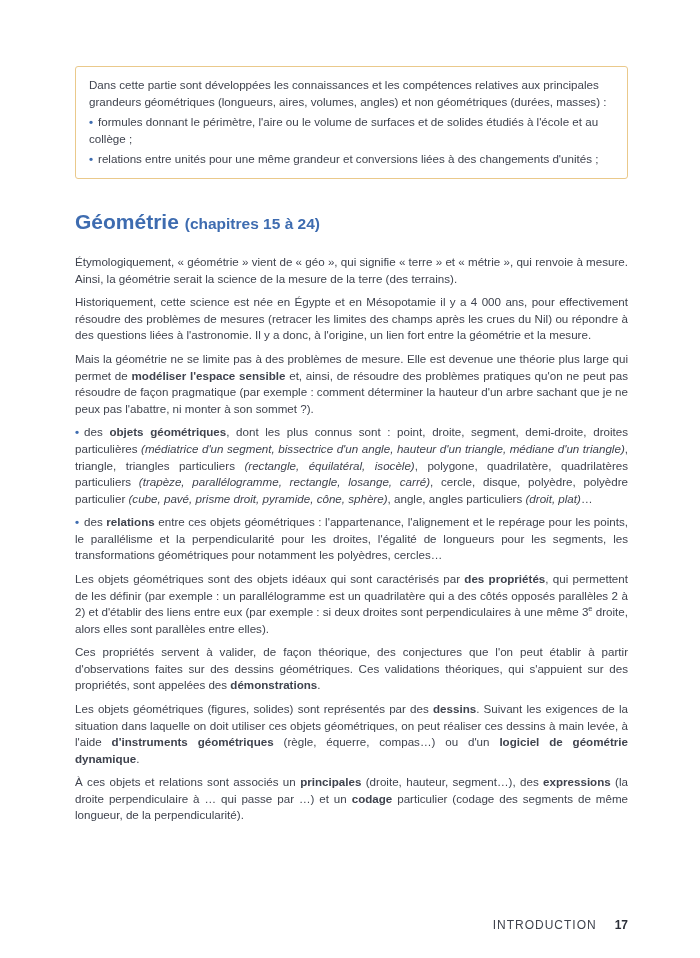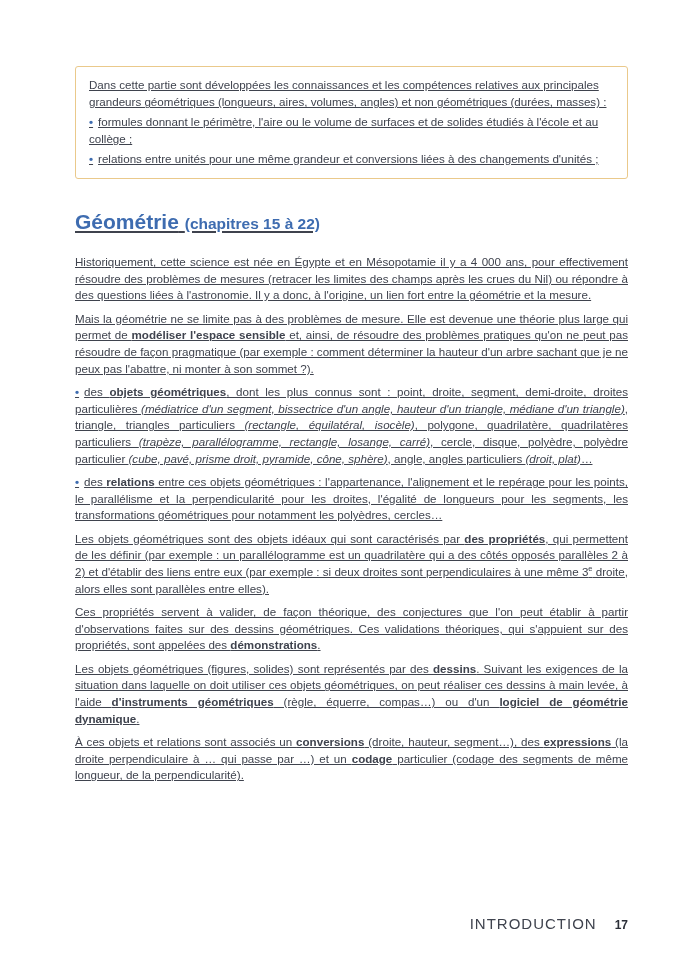--- a/index.html
+++ b/index.html
@@ -8,21 +8,20 @@
     font-family: "Liberation Sans", "DejaVu Sans", sans-serif;
     color: #3f434e;
   }
   .page {
     position: relative;
     width: 700px;
     height: 958px;
     background: #ffffff;
     padding: 66px 72px 0 75px;
     overflow: hidden;
-    text-decoration: underline;
   }
   
   .intro-box {
     border: 1px solid #eac98b;
     border-radius: 3px;
     padding: 9px 13px 11px 13px;
     font-size: 11.6px;
     line-height: 1.5;
     text-align: left;
   }
@@ -55,21 +54,21 @@
   
   .footer {
     position: absolute;
     right: 72px;
     bottom: 26px;
     display: flex;
     align-items: baseline;
     gap: 18px;
   }
   .footer .section-label {
-    font-size: 15px;
+    font-size: 12px;
     letter-spacing: 1px;
     color: #3f434e;
     text-transform: uppercase;
   }
   .footer .page-num {
     font-size: 12px;
     font-weight: bold;
     color: #2b2f38;
     text-align: center;
   }
@@ -78,31 +77,32 @@
 <body>
 
 <div class="page">
 
   <div class="intro-box">
     <p class="lead">Dans cette partie sont développées les connaissances et les compétences relatives aux principales grandeurs géométriques (longueurs, aires, volumes, angles) et non géométriques (durées, masses) :</p>
     <p class="box-bullet"><span class="bullet-dot">•</span><span>formules donnant le périmètre, l'aire ou le volume de surfaces et de solides étudiés à l'école et au collège ;</span></p>
     <p class="box-bullet"><span class="bullet-dot">•</span><span>relations entre unités pour une même grandeur et conversions liées à des changements d'unités ;</span></p>
   </div>
 
-  <h1 class="heading"><span>Géométrie</span> <span class="subtitle">(chapitres 15 à 22)</span></h1>
+  <h1 class="heading"><span>Géométrie</span> <span class="subtitle">(chapitres 15 à 24)</span></h1>
 
   <div class="body-text">
+    <p>Étymologiquement, « géométrie » vient de « géo », qui signifie « terre » et « métrie », qui renvoie à mesure. Ainsi, la géométrie serait la science de la mesure de la terre (des terrains).</p>
     <p>Historiquement, cette science est née en Égypte et en Mésopotamie il y a 4 000 ans, pour effectivement résoudre des problèmes de mesures (retracer les limites des champs après les crues du Nil) ou répondre à des questions liées à l'astronomie. Il y a donc, à l'origine, un lien fort entre la géométrie et la mesure.</p>
     <p>Mais la géométrie ne se limite pas à des problèmes de mesure. Elle est devenue une théorie plus large qui permet de <span class="rich-b">modéliser l'espace sensible</span> et, ainsi, de résoudre des problèmes pratiques qu'on ne peut pas résoudre de façon pragmatique (par exemple : comment déterminer la hauteur d'un arbre sachant que je ne peux pas l'abattre, ni monter à son sommet ?).</p>
     <p class="body-bullet"><span class="bullet-dot">•</span><span>des <span class="rich-b">objets géométriques</span>, dont les plus connus sont : point, droite, segment, demi-droite, droites particulières <span class="rich-i">(médiatrice d'un segment, bissectrice d'un angle, hauteur d'un triangle, médiane d'un triangle)</span>, triangle, triangles particuliers <span class="rich-i">(rectangle, équilatéral, isocèle)</span>, polygone, quadrilatère, quadrilatères particuliers <span class="rich-i">(trapèze, parallélogramme, rectangle, losange, carré)</span>, cercle, disque, polyèdre, polyèdre particulier <span class="rich-i">(cube, pavé, prisme droit, pyramide, cône, sphère)</span>, angle, angles particuliers <span class="rich-i">(droit, plat)</span>…</span></p>
     <p class="body-bullet"><span class="bullet-dot">•</span><span>des <span class="rich-b">relations</span> entre ces objets géométriques : l'appartenance, l'alignement et le repérage pour les points, le parallélisme et la perpendicularité pour les droites, l'égalité de longueurs pour les segments, les transformations géométriques pour notamment les polyèdres, cercles…</span></p>
     <p>Les objets géométriques sont des objets idéaux qui sont caractérisés par <span class="rich-b">des propriétés</span>, qui permettent de les définir (par exemple : un parallélogramme est un quadrilatère qui a des côtés opposés parallèles 2 à 2) et d'établir des liens entre eux (par exemple : si deux droites sont perpendiculaires à une même 3<span class="rich-sup">e</span> droite, alors elles sont parallèles entre elles).</p>
     <p>Ces propriétés servent à valider, de façon théorique, des conjectures que l'on peut établir à partir d'observations faites sur des dessins géométriques. Ces validations théoriques, qui s'appuient sur des propriétés, sont appelées des <span class="rich-b">démonstrations</span>.</p>
     <p>Les objets géométriques (figures, solides) sont représentés par des <span class="rich-b">dessins</span>. Suivant les exigences de la situation dans laquelle on doit utiliser ces objets géométriques, on peut réaliser ces dessins à main levée, à l'aide <span class="rich-b">d'instruments géométriques</span> (règle, équerre, compas…) ou d'un <span class="rich-b">logiciel de géométrie dynamique</span>.</p>
-    <p>À ces objets et relations sont associés un <span class="rich-b">conversions</span> (droite, hauteur, segment…), des <span class="rich-b">expressions</span> (la droite perpendiculaire à … qui passe par …) et un <span class="rich-b">codage</span> particulier (codage des segments de même longueur, de la perpendicularité).</p>
+    <p>À ces objets et relations sont associés un <span class="rich-b">principales</span> (droite, hauteur, segment…), des <span class="rich-b">expressions</span> (la droite perpendiculaire à … qui passe par …) et un <span class="rich-b">codage</span> particulier (codage des segments de même longueur, de la perpendicularité).</p>
   </div>
 
   <div class="footer">
     <span class="section-label">INTRODUCTION</span>
     <span class="page-num">17</span>
   </div>
 
 </div>
 
 </body></html>

